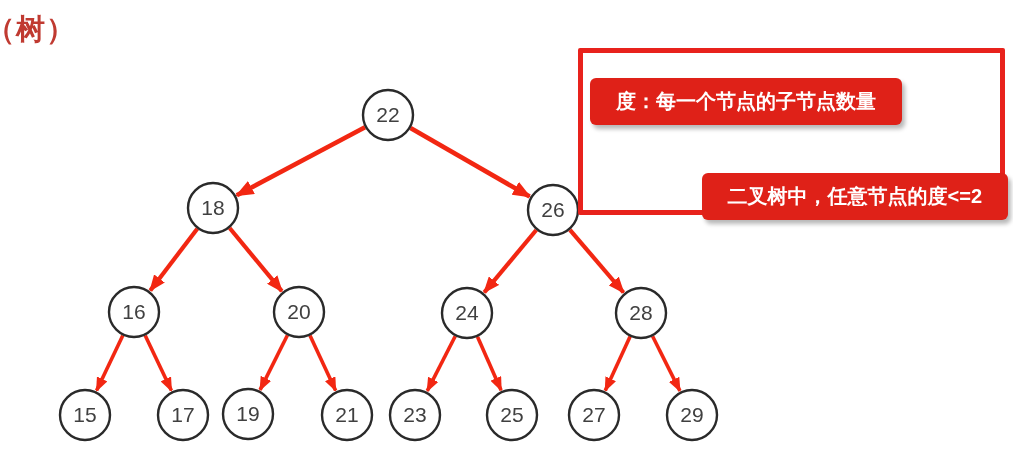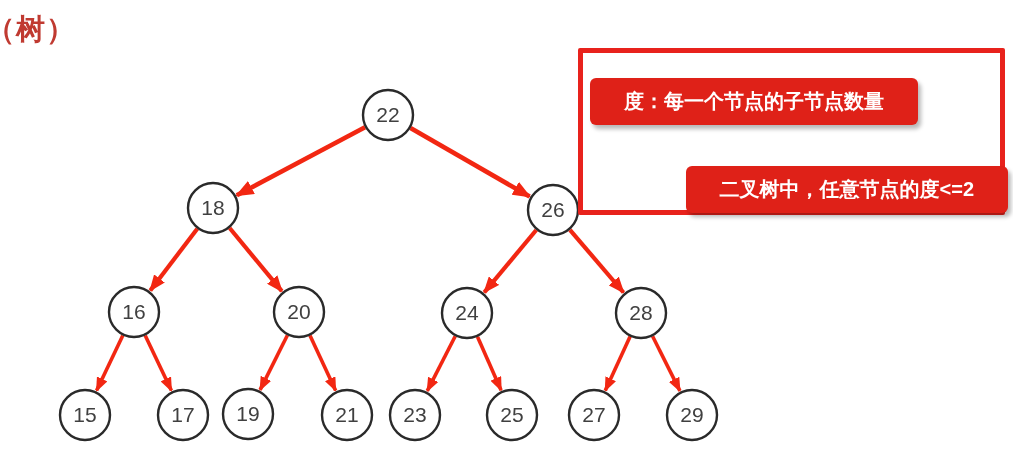--- a/index.html
+++ b/index.html
@@ -50,31 +50,31 @@
   .callout-label{
     position:absolute;
     background:var(--label-bg);
     color:#ffffff;
     font-weight:bold;
     font-size:20px;
     line-height:47px;
     height:47px;
     border-radius:6px;
     box-shadow:3px 4px 4px rgba(0,0,0,0.28);
-    padding:0 34px;
+    padding:0 26px;
     white-space:nowrap;
     text-align:center;
   }
   .label-degree{
     left:7px;
     top:25px;
   }
   .label-rule{
     right:-8px;
-    top:113px;
+    top:120px;
     margin-left:18px;
   }
 </style>
 </head>
 <body>
 
 <div class="stage">
 
   <div class="page-title">（树）</div>
 

